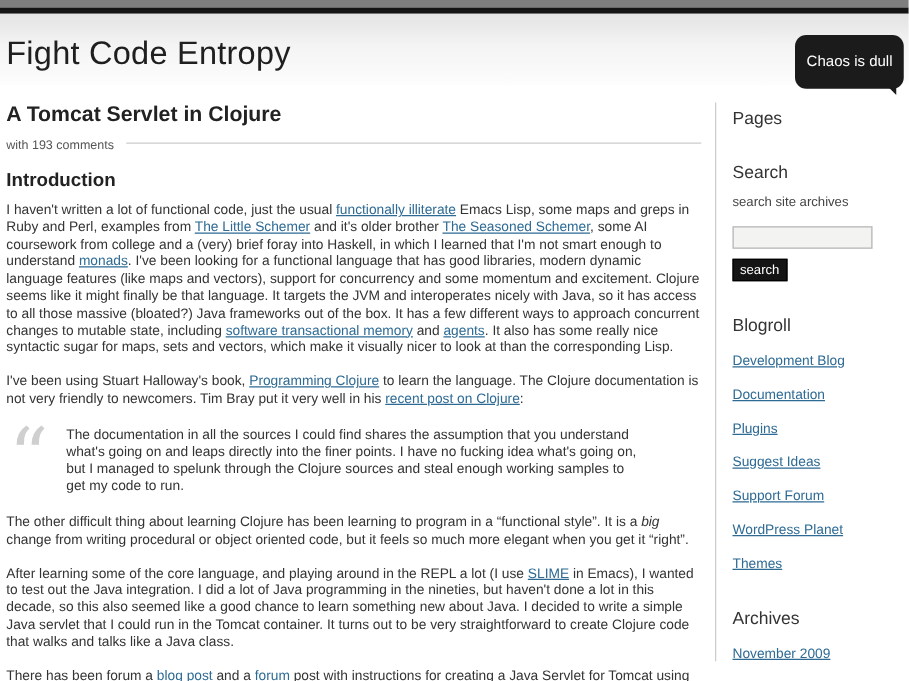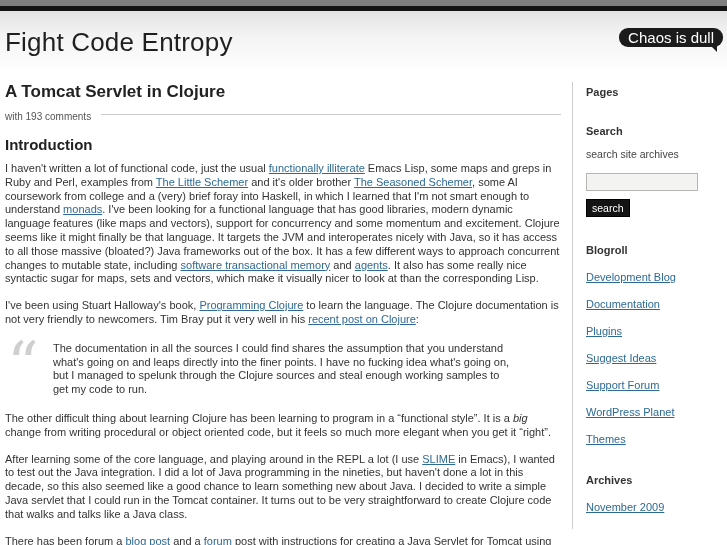--- a/index.html
+++ b/index.html
@@ -24,23 +24,23 @@
     letter-spacing:0.2px;
     display:inline-block;
     cursor:pointer;
   }
   .tagline {
     position:absolute;
     top:17px;
     right:4px;
     background:#1b1b1b;
     color:#ffffff;
-    font-size:15px;
+    font-size:12px;
     line-height:9px;
-    padding:5px 9px;
+    padding:17px 9px;
     border-radius:9px;
     text-align:right;
   }
   .tagline-tail {
     position:absolute;
     right:6px;
     bottom:-5px;
     width:0; height:0;
     border-top:6px solid #1b1b1b;
     border-left:6px solid transparent;
@@ -73,21 +73,21 @@
   .quote-glyph {
     position:absolute;
     left:2px;
     top:-6px;
     font-family:"DejaVu Serif", serif;
     font-size:62px;
     line-height:62px;
     color:#cfcfcf;
   }
   .sb-section { margin-bottom:27px; }
-  .sb-heading { font-size:11px; font-weight:700; color:#333333; margin-bottom:11px; }
+  .sb-heading { font-size:14px; font-weight:400; color:#333333; margin-bottom:11px; }
   .sb-list { list-style:none; }
   .sb-list li { margin-bottom:9px; }
   .sb-list a { font-size:11px; }
   .sb-label { font-size:10.5px; color:#444444; margin-bottom:13px; }
   .search-input {
     width:112px; height:18px;
     background:#f3f3f1;
     border:1px solid #b5b5b5;
     display:block;
     margin-bottom:7px;

